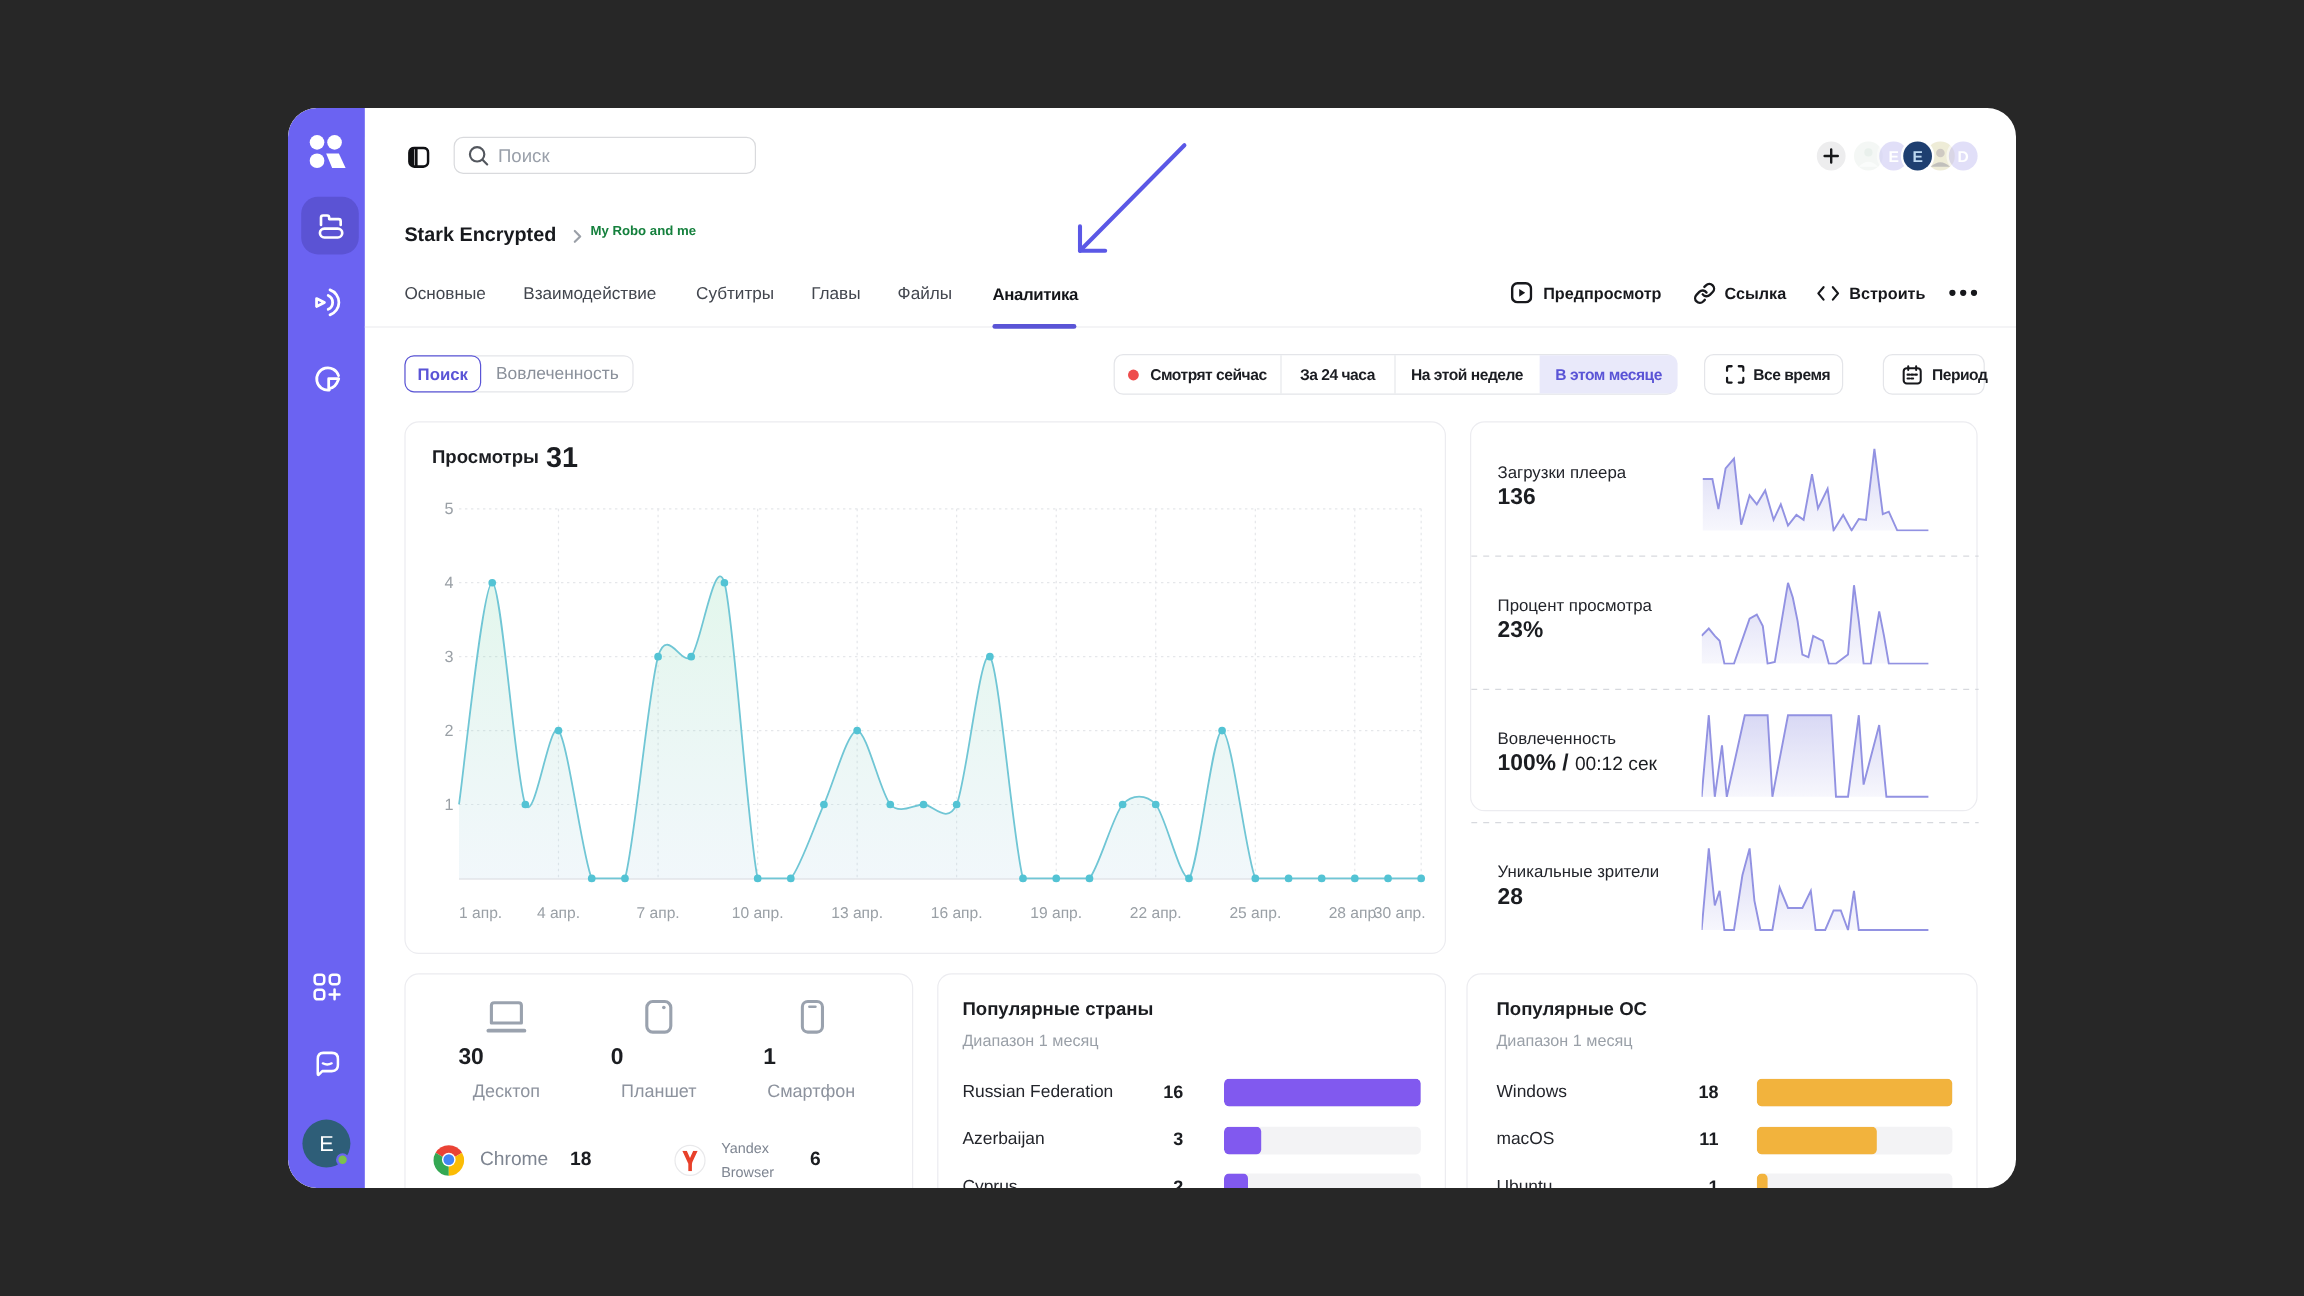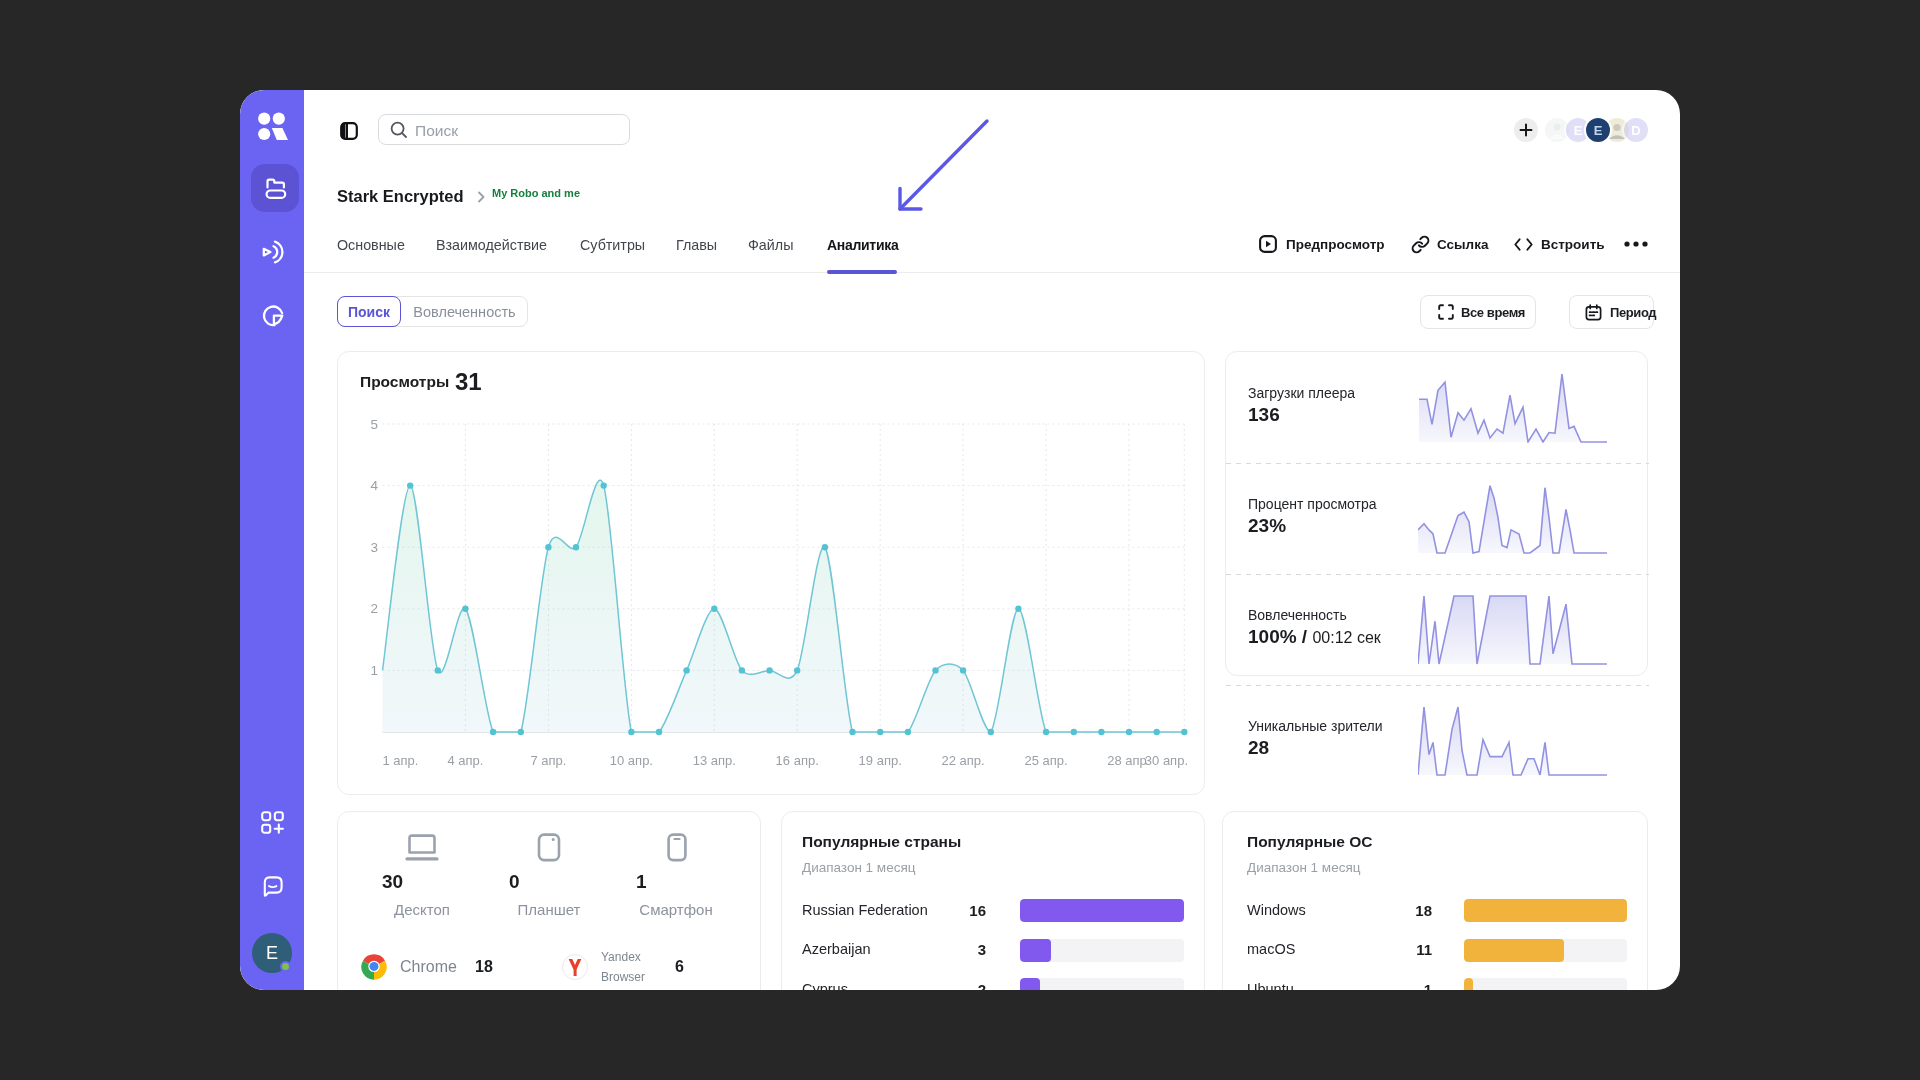--- a/index.html
+++ b/index.html
@@ -118,20 +118,28 @@
 </svg>
 <div class="actxt" style="left:1301px">Встроить</div>
 <svg class="abs" style="left:1384px;top:151px" width="24" height="6" viewBox="0 0 24 6" fill="#17181c">
  <circle cx="3" cy="3" r="2.6"></circle>
       <circle cx="12" cy="3" r="2.6"></circle>
       <circle cx="21" cy="3" r="2.6"></circle>
 </svg>
 <div class="abs" style="left:97px;top:206px;width:191px;height:31px;border:1px solid #e4e5e9;border-radius:8px"></div>
 <div class="abs" style="left:97px;top:206px;width:64px;height:31px;border:1px solid #5a54d6;border-radius:8px;background:#fff;display:flex;align-items:center;justify-content:center;font-size:14px;font-weight:700;color:#5a54d6">Поиск</div>
 <div class="abs" style="left:161px;top:206px;width:127px;height:31px;display:flex;align-items:center;justify-content:center;font-size:14.5px;color:#8a909a">Вовлеченность</div>
+<div class="seg" style="left:688px;width:469px">
+ <div class="segbtn" style="left:0;width:138px"><span style="display:inline-block;width:9px;height:9px;border-radius:50%;background:#ee4c4c;margin-right:9px"></span>Смотрят сейчас</div>
+ <div class="segdiv" style="left:138px"></div>
+ <div class="segbtn" style="left:138px;width:95px">За 24 часа</div>
+ <div class="segdiv" style="left:233px"></div>
+ <div class="segbtn" style="left:233px;width:121px">На этой неделе</div>
+ <div class="segbtn" style="left:354px;width:115px;background:#e9e9fa;border-radius:0 7px 7px 0;color:#5a54d6;font-weight:700">В этом месяце</div>
+</div>
 <div class="seg" style="left:1180px;width:116px">
  <svg class="abs" style="left:17px;top:8px" width="16" height="16" viewBox="0 0 16 16" fill="none" stroke="#17181c" stroke-width="1.9" stroke-linecap="round">
   <path d="M1.2 5 V2.6 Q1.2 1.2 2.6 1.2 H5 M11 1.2 H13.4 Q14.8 1.2 14.8 2.6 V5 M14.8 11 V13.4 Q14.8 14.8 13.4 14.8 H11 M5 14.8 H2.6 Q1.2 14.8 1.2 13.4 V11"></path>
  </svg>
  <div class="segbtn" style="left:40px;width:70px;justify-content:flex-start">Все время</div>
 </div>
 <div class="seg" style="left:1329px;width:85px">
  <svg class="abs" style="left:15px;top:8px" width="17" height="17" viewBox="0 0 17 17" fill="none" stroke="#17181c" stroke-width="1.7" stroke-linecap="round">
   <rect x="1.4" y="2.8" width="14.2" height="12.8" rx="2.6"></rect>
   <path d="M5.2 1.2 V4.4 M11.8 1.2 V4.4 M4.6 8.2 H6.2 M7.7 8.2 H9.3 M10.8 8.2 H12.4 M4.6 11.4 H6.2 M7.7 11.4 H9.3"></path>

